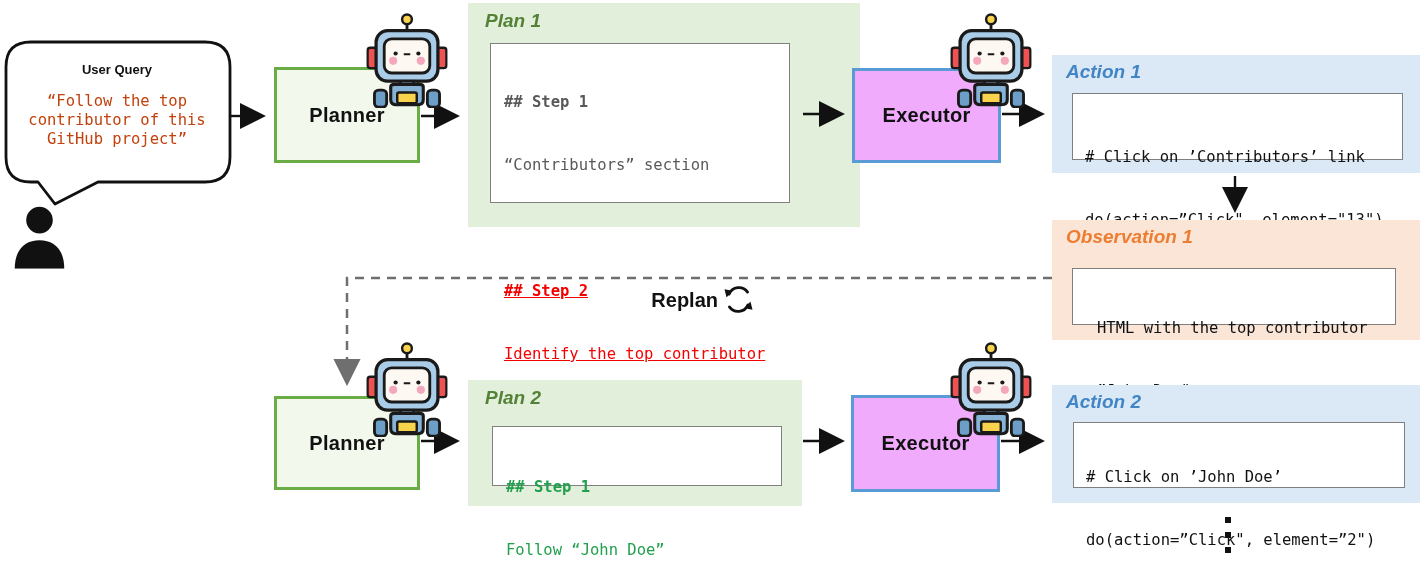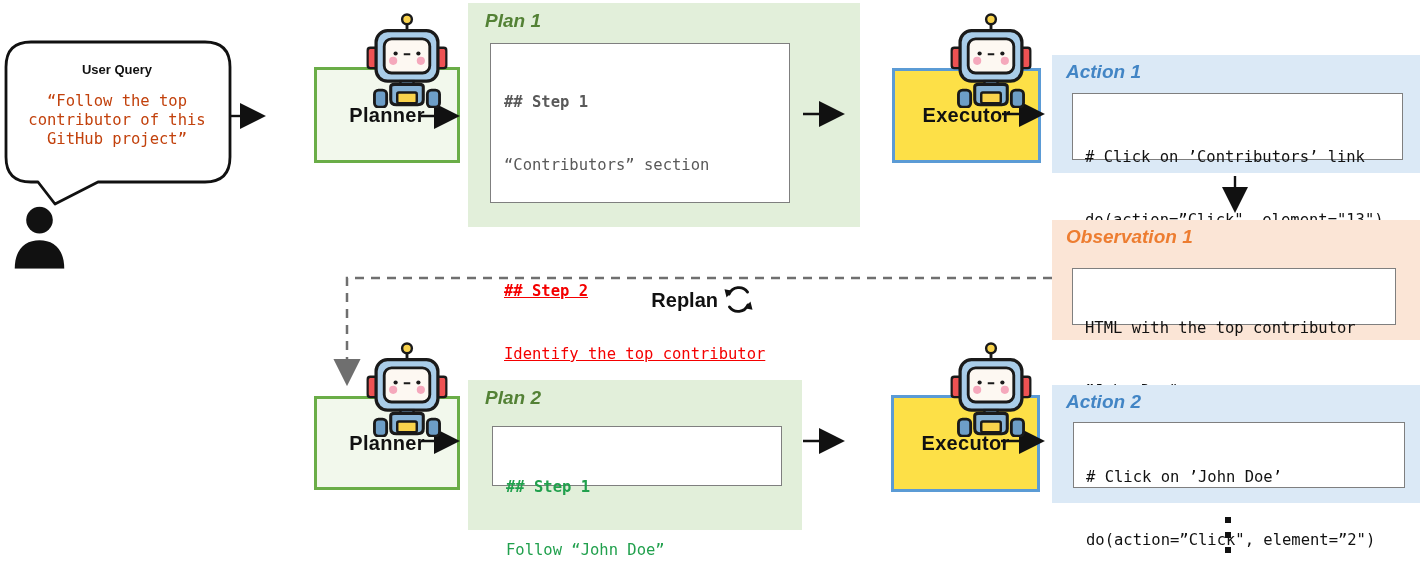--- a/index.html
+++ b/index.html
@@ -16,24 +16,24 @@
     font-weight:bold; font-size:13px; color:#111;
   }
   .bubble-body {
     position:absolute; left:0; top:52px; width:228px; text-align:center;
     font-family:"DejaVu Sans Mono", monospace; font-size:15.5px; line-height:19px; color:#c2410c;
   }
   .person { position:absolute; left:12px; top:206px; }
   
   .agentbox {
     position:absolute; display:flex; align-items:center; justify-content:center;
-    font-weight:bold; font-size:20px; color:#111; letter-spacing:.3px;margin-left:40px;
+    font-weight:bold; font-size:20px; color:#111; letter-spacing:.3px;
   }
   .planner { background:#f2f8ec; border:3px solid #6aad47; }
-  .executor { background:#fde047; border:3px solid #5b9bd5; }
+  .executor { background:#f0abfc; border:3px solid #5b9bd5; }
   .planner1 { left:274px; top:67px;  width:146px; height:96px; }
   .executor1{ left:852px; top:68px;  width:149px; height:95px; }
   .planner2 { left:274px; top:396px; width:146px; height:94px; }
   .executor2{ left:851px; top:395px; width:149px; height:97px; }
   
   .panel { position:absolute; }
   .panel-green  { background:#e2efda; }
   .panel-blue   { background:#dbe9f6; }
   .panel-orange { background:#fbe5d6; }
   .panel-title { position:absolute; font-style:italic; font-weight:bold; font-size:19px; }
@@ -150,39 +150,39 @@
   <div class="panel panel-blue" style="left:1052px; top:55px; width:368px; height:118px;">
     <div class="panel-title t-blue" style="left:14px; top:6px;">Action 1</div>
     <div class="codebox" style="left:20px; top:38px; width:331px; height:67px; padding:11px 12px;">
       <div># Click on ’Contributors’ link</div>
       <div>do(action=”Click", element="13")</div>
     </div>
   </div>
 
   <div class="panel panel-orange" style="left:1052px; top:220px; width:368px; height:120px;">
     <div class="panel-title t-orange" style="left:14px; top:6px;">Observation 1</div>
-    <div class="codebox" style="left:20px; top:48px; width:324px; height:57px; padding:7px 12px;">
+    <div class="codebox" style="left:20px; top:48px; width:324px; height:57px; padding:7px 24px;">
       <div>HTML with the top contributor</div>
       <div>”John Doe"</div>
     </div>
   </div>
 
   <div class="replan-label">Replan</div>
   <svg class="cycle" width="33" height="33" viewBox="0 0 40 40">
       <use href="#cycle"></use>
     </svg>
 
   <div class="agentbox planner planner2">
     <span>Planner</span>
   </div>
   <svg class="robot r3" viewBox="0 0 100 118">
       <use href="#robot"></use>
     </svg>
 
-  <div class="panel panel-green" style="left:468px; top:380px; width:334px; height:150px;">
+  <div class="panel panel-green" style="left:468px; top:380px; width:334px; height:126px;">
     <div class="panel-title t-green" style="left:17px; top:7px;">Plan 2</div>
     <div class="codebox" style="left:24px; top:46px; width:290px; height:60px; padding:8px 13px;">
       <div class="text-green bold">## Step 1</div>
       <div class="text-green">Follow “John Doe”</div>
     </div>
   </div>
 
   <div class="agentbox executor executor2">
     <span>Executor</span>
   </div>

